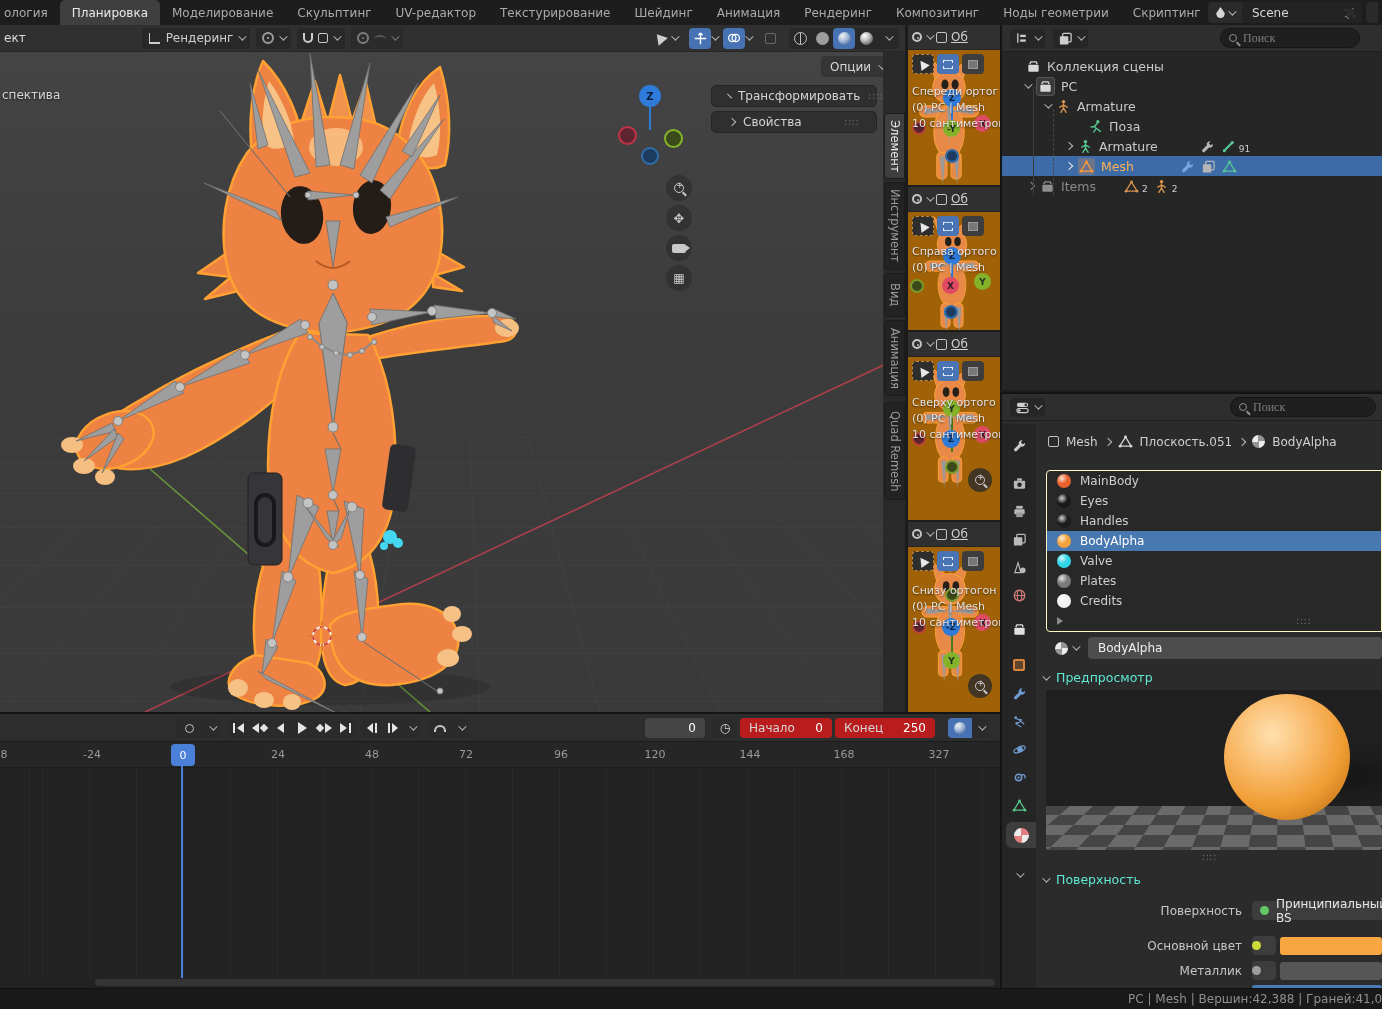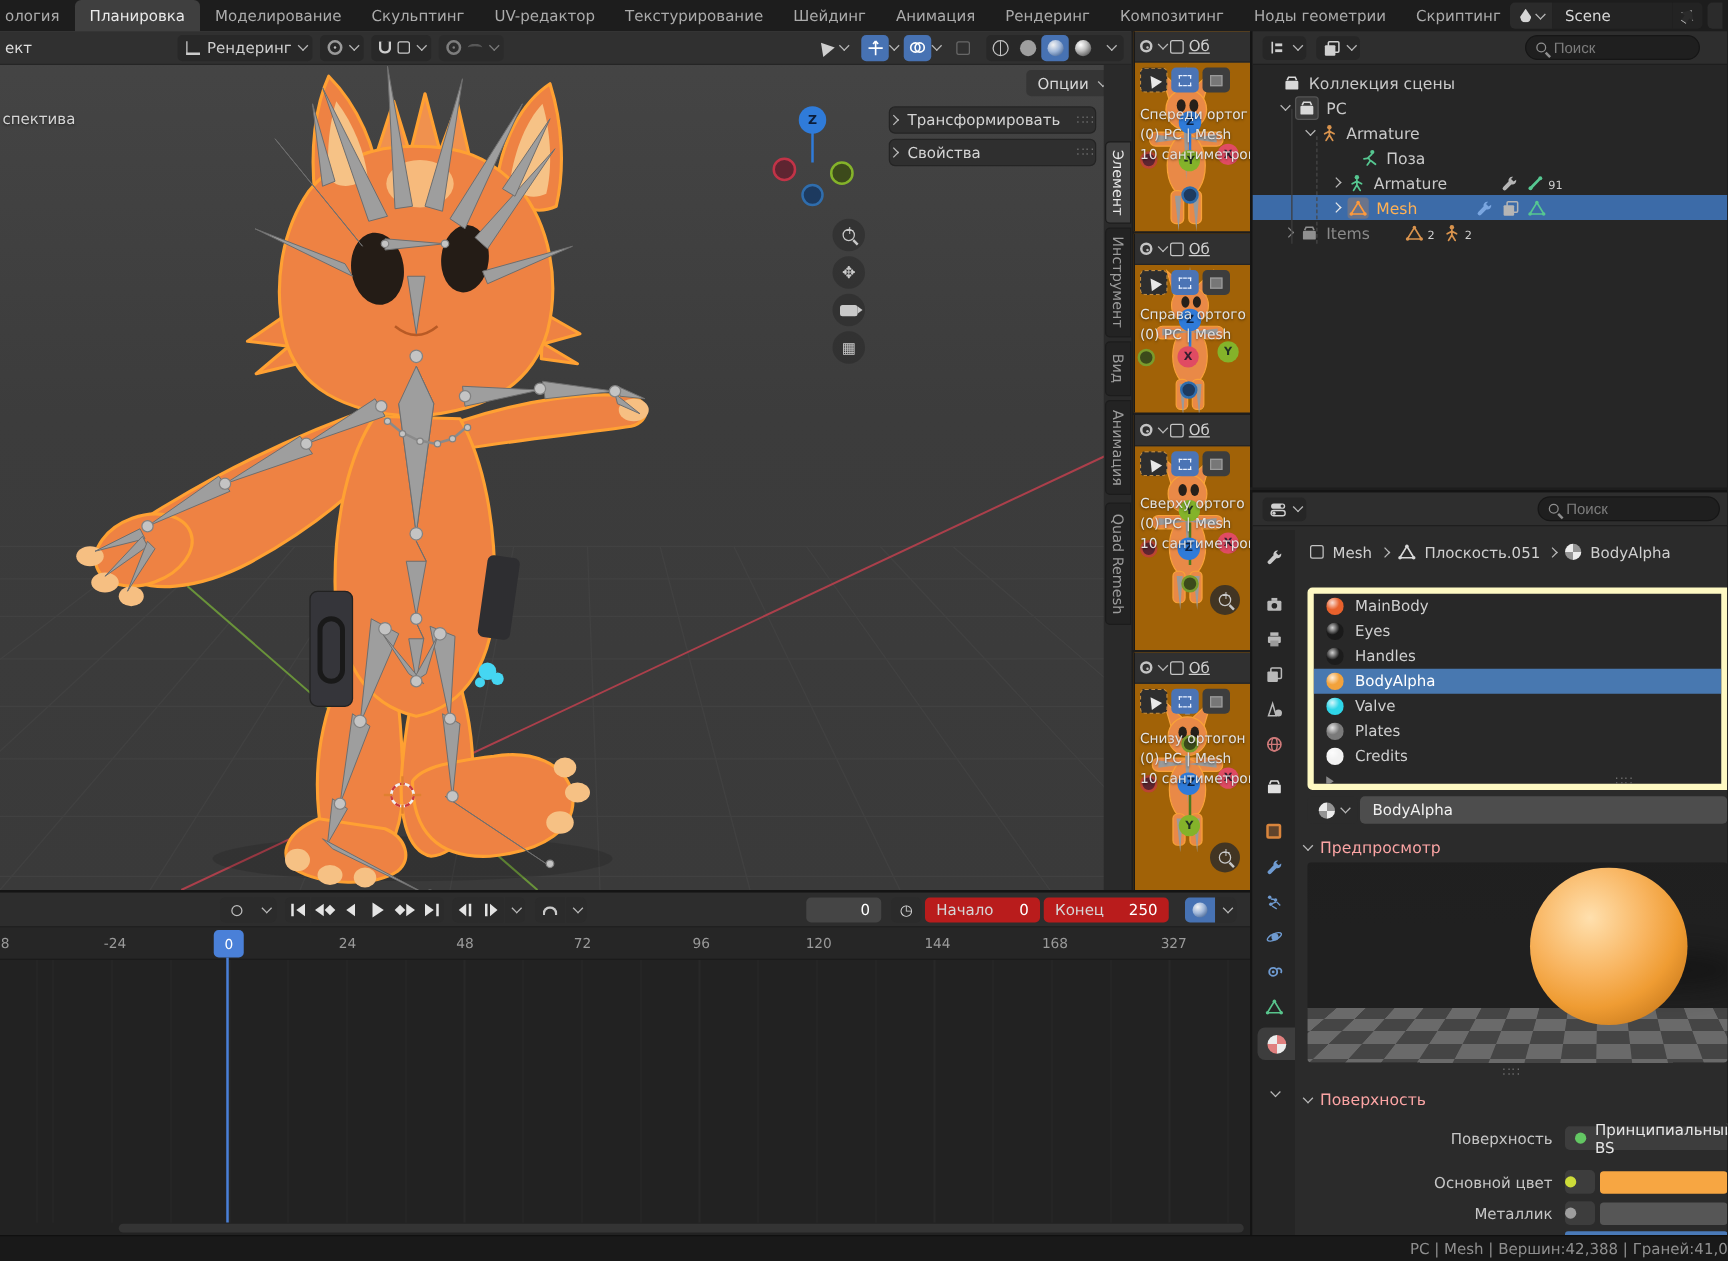--- a/index.html
+++ b/index.html
@@ -8,21 +8,21 @@
   .abs { position:absolute; }
   #app { position:relative; width:1382px; height:1009px; background:#1d1d1d; overflow:hidden; }
 
   
   .chv { width:6px; height:6px; border-right:1.6px solid #b9b9b9; border-bottom:1.6px solid #b9b9b9;
          display:inline-block; transform:rotate(45deg) translateY(-2px); }
   .chv.r { transform:rotate(-45deg); }
   .drag-dots { color:#6f6f6f; font-size:10px; letter-spacing:1px; }
   .btn { background:#2b2b2b; border-radius:4px; display:flex; align-items:center; justify-content:center; }
   input.search { background:transparent; border:none; outline:none; color:#bdbdbd; font-size:12px; width:100px;
-                 font-family:Liberation Sans, sans-serif; }
+                 font-family:Liberation Serif, serif; }
   input.search::placeholder { color:#7d7d7d; }
   .search-box { background:#1f1f1f; border:1px solid #161616; border-radius:12px; height:20px;
                 display:flex; align-items:center; padding:0 8px; gap:6px; }
   .mag { width:8px; height:8px; border:1.5px solid #909090; border-radius:50%; position:relative; flex:none; }
   .mag::after { content:""; position:absolute; width:5px; height:1.5px; background:#909090;
                 transform:rotate(45deg); left:6px; top:8px; }
 
   
   #topbar { position:absolute; left:0; top:0; width:1382px; height:25px; background:#1d1d1d;
             display:flex; align-items:stretch; }
@@ -57,21 +57,21 @@
   .sph.rend { background:radial-gradient(circle at 35% 30%,#fff,#bdbdbd 40%,#5c5c5c 80%); }
   .magnet { width:10px; height:10px; border:2px solid #cdcdcd; border-bottom:none;
             border-radius:6px 6px 0 0; transform:rotate(180deg); }
   .axis-ico { width:13px; height:13px; position:relative; }
   .axis-ico::before { content:""; position:absolute; left:1px; bottom:1px; width:11px; height:1.6px; background:#ccc; }
   .axis-ico::after { content:""; position:absolute; left:1px; bottom:1px; width:1.6px; height:11px; background:#ccc; }
   .vp-overlay-text { position:absolute; color:#d6d6d6; font-size:12px; text-shadow:0 1px 2px rgba(0,0,0,.55); z-index:4; }
   #options-btn { position:absolute; right:12px; top:31px; height:21px; background:rgba(52,52,52,.92);
                  border-radius:4px; display:flex; align-items:center; gap:7px; padding:0 9px; color:#d8d8d8; z-index:5; }
   .npanel { position:absolute; width:166px; height:22px; background:rgba(46,46,46,.95); border:1px solid #242424;
-            border-radius:5px; display:flex; align-items:center; padding:0 0; gap:8px; color:#d4d4d4; z-index:5; }
+            border-radius:5px; display:flex; align-items:center; padding:0 17px; gap:8px; color:#d4d4d4; z-index:5; }
   .npanel .drag-dots { margin-left:auto; }
   #side-tabs { position:absolute; right:0; top:27px; bottom:0; width:22px; background:#2a2a2a; z-index:5; }
   .side-tab { position:absolute; left:1px; width:21px; background:#232323; color:#9c9c9c;
               writing-mode:vertical-rl; display:flex; align-items:center; justify-content:center;
               font-size:11.5px; border-radius:4px 0 0 4px; border:1px solid #1c1c1c; }
   .side-tab.active { background:#3f3f3f; color:#e8e8e8; }
   
   .gz-ball { position:absolute; border-radius:50%; display:flex; align-items:center; justify-content:center;
              font-size:10px; font-weight:bold; color:rgba(10,20,40,.85); z-index:5; }
   .nav-btn { position:absolute; width:26px; height:26px; border-radius:50%; background:rgba(40,40,40,.55);
@@ -131,21 +131,21 @@
   #props-rail { position:absolute; left:0; top:30px; bottom:0; width:34px; background:#252525; }
   .rail-ico { position:absolute; left:0; width:34px; height:26px; display:flex; align-items:center; justify-content:center; }
   .rail-ico.active { background:#3d3d3d; border-radius:6px 0 0 6px; left:4px; width:30px; }
   .checker-ball { width:15px; height:15px; border-radius:50%;
       background:conic-gradient(#e0807f 0 90deg,#ececec 0 180deg,#e0807f 0 270deg,#ececec 0); }
   .crumb { display:flex; align-items:center; gap:7px; color:#cfcfcf; }
   .slot-ball { width:14px; height:14px; border-radius:50%; flex:none;
       background:radial-gradient(circle at 35% 30%, rgba(255,255,255,.8), rgba(255,255,255,0) 42%), var(--c); }
   .slot-row { display:flex; align-items:center; gap:9px; height:20px; padding:0 10px; color:#cfcfcf; }
   .slot-row.selected { background:#4878b0; color:#fff; }
-  .section-head { display:flex; align-items:center; gap:8px; color:#fca5a5; font-size:12.5px; }
+  .section-head { display:flex; align-items:center; gap:8px; color:#5eead4; font-size:12.5px; }
   .prop-label { position:absolute; text-align:right; color:#c6c6c6; width:180px; }
   .val-btn { position:absolute; height:19px; background:#3d3d3d; border-radius:4px; display:flex;
              align-items:center; gap:7px; padding:0 8px; color:#e6e6e6; }
   .dot { width:9px; height:9px; border-radius:50%; flex:none; }
   .fill-bar { position:absolute; height:18px; border-radius:3px; }
 
   
   #timeline { position:absolute; left:0; top:712px; width:1000px; height:276px; background:#222222;
               border-top:2px solid #141414; overflow:hidden; }
   #tl-header { position:absolute; left:0; top:0; right:0; height:28px; background:#2d2d2d;
@@ -904,21 +904,21 @@
       <span class="chv r"></span>
       <svg class="icon16" style="color:#d8d8d8">
           <use href="#i-tridots"></use>
         </svg>
       <span>Плоскость.051</span>
       <span class="chv r"></span>
       <span class="checker-ball" style="width:13px;height:13px;filter:grayscale(1)"></span>
       <span>BodyAlpha</span>
     </div>
 
-    <div class="abs" style="left:44px;top:76px;right:0;height:162px;background:#282828;border:5px solid #fef9c3;border-radius:4px 0 0 4px;overflow:hidden">
+    <div class="abs" style="left:44px;top:76px;right:0;height:162px;background:#282828;border:1px solid #fef9c3;border-radius:4px 0 0 4px;overflow:hidden">
       <div class="slot-row">
           <span class="slot-ball" style="--c:#e8612c"></span>
           <span>MainBody</span>
         </div>
       <div class="slot-row">
           <span class="slot-ball" style="--c:#1a1a1a"></span>
           <span>Eyes</span>
         </div>
       <div class="slot-row">
           <span class="slot-ball" style="--c:#1c1c1c"></span>

